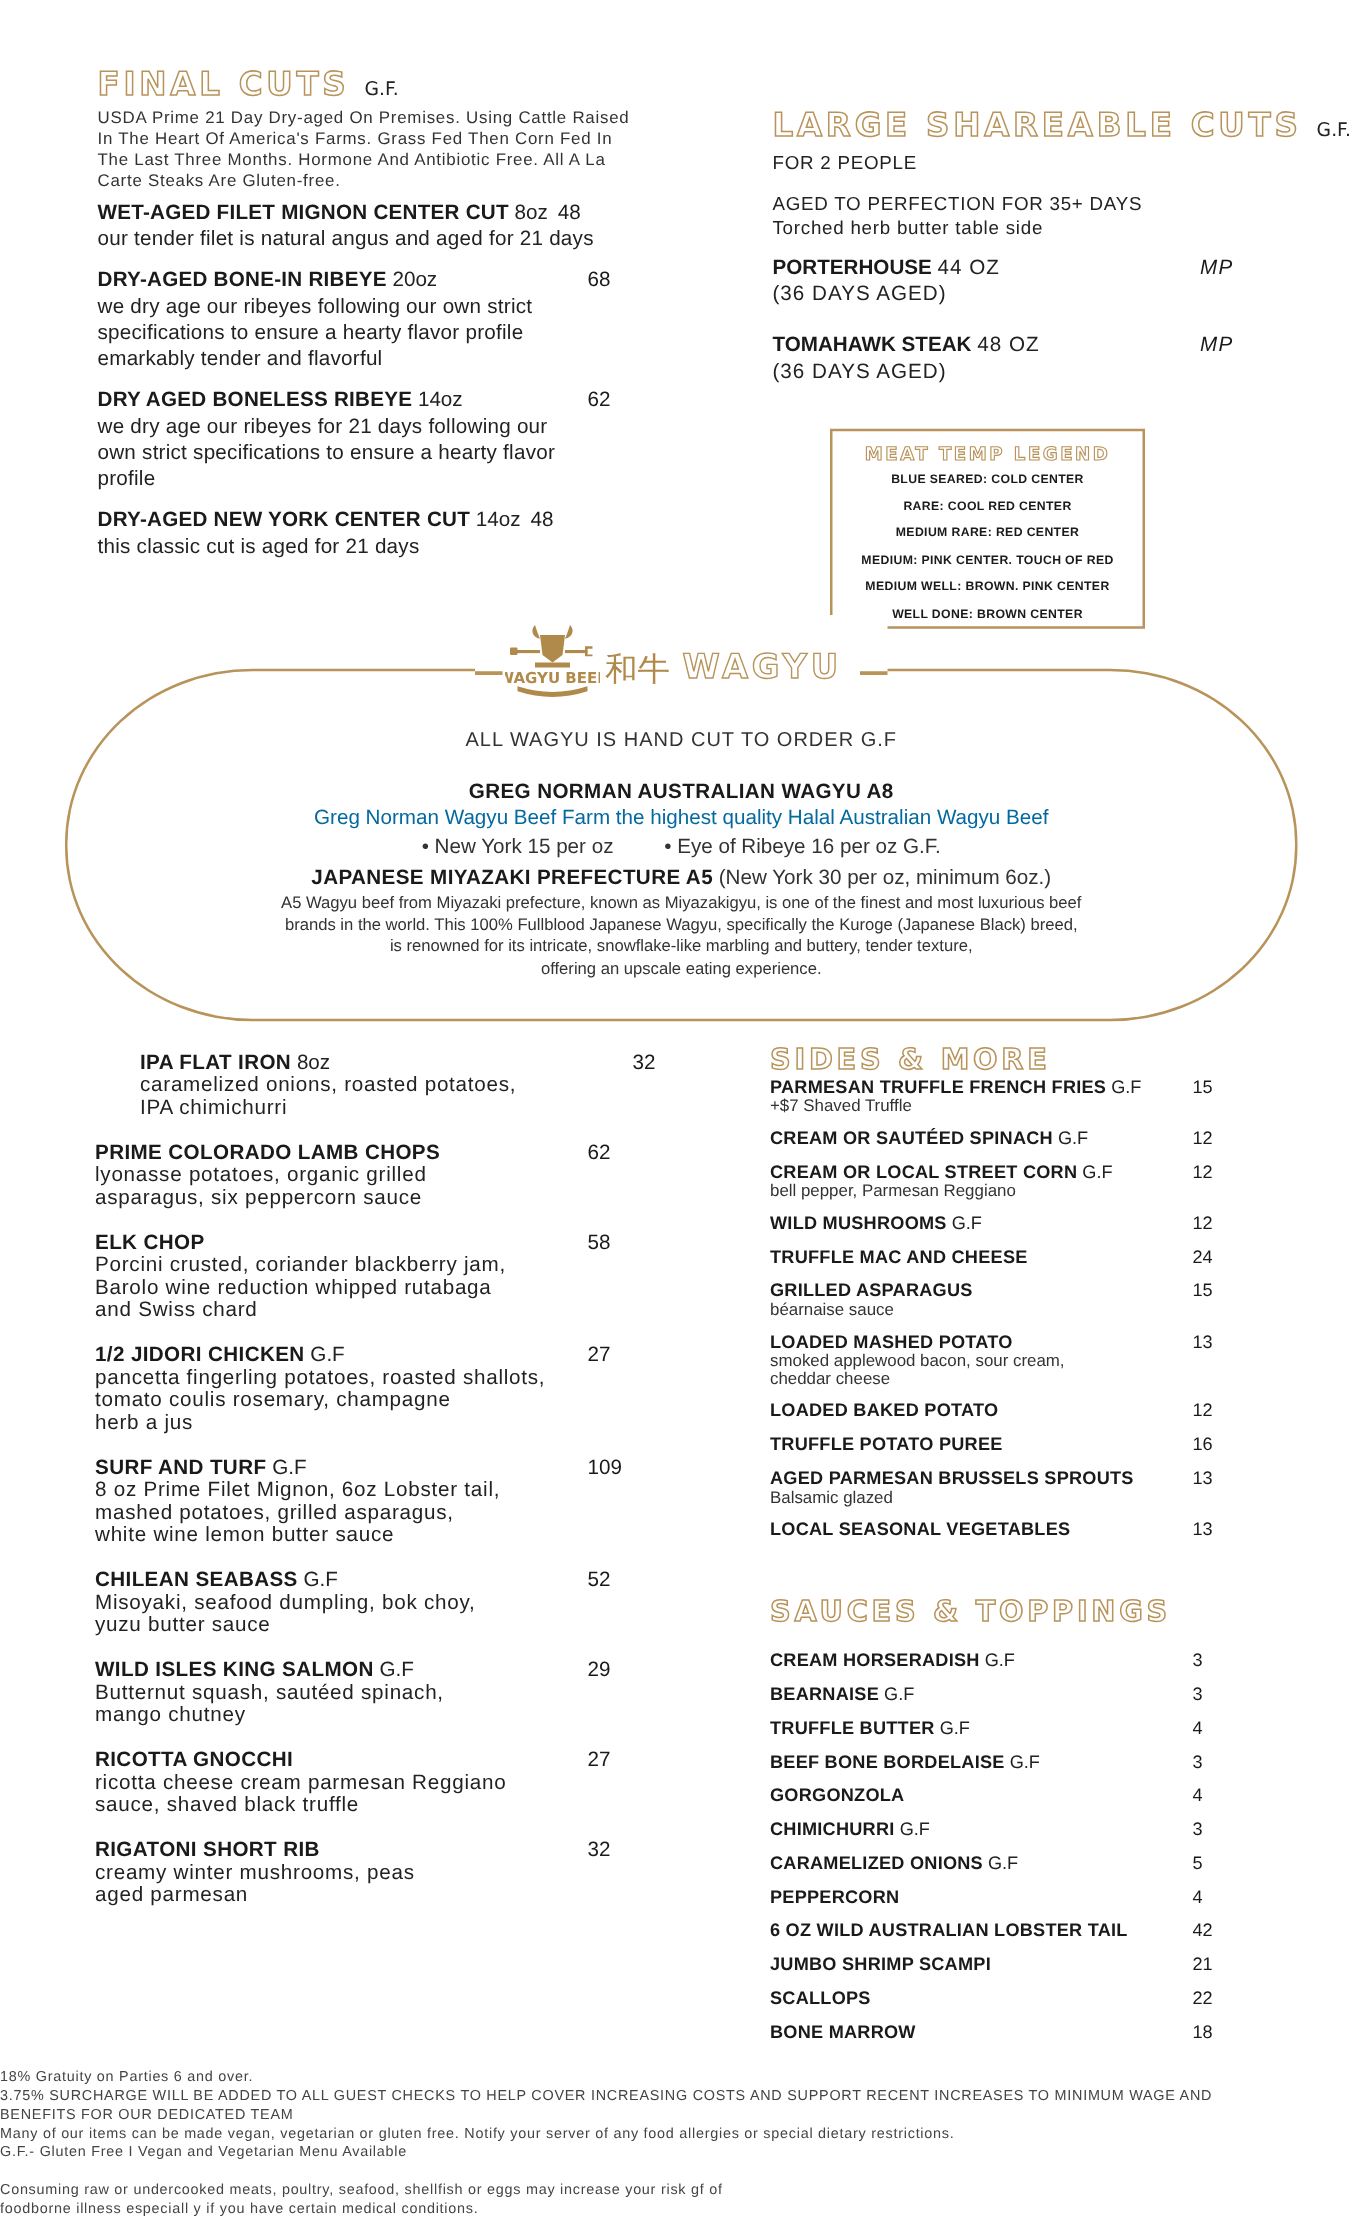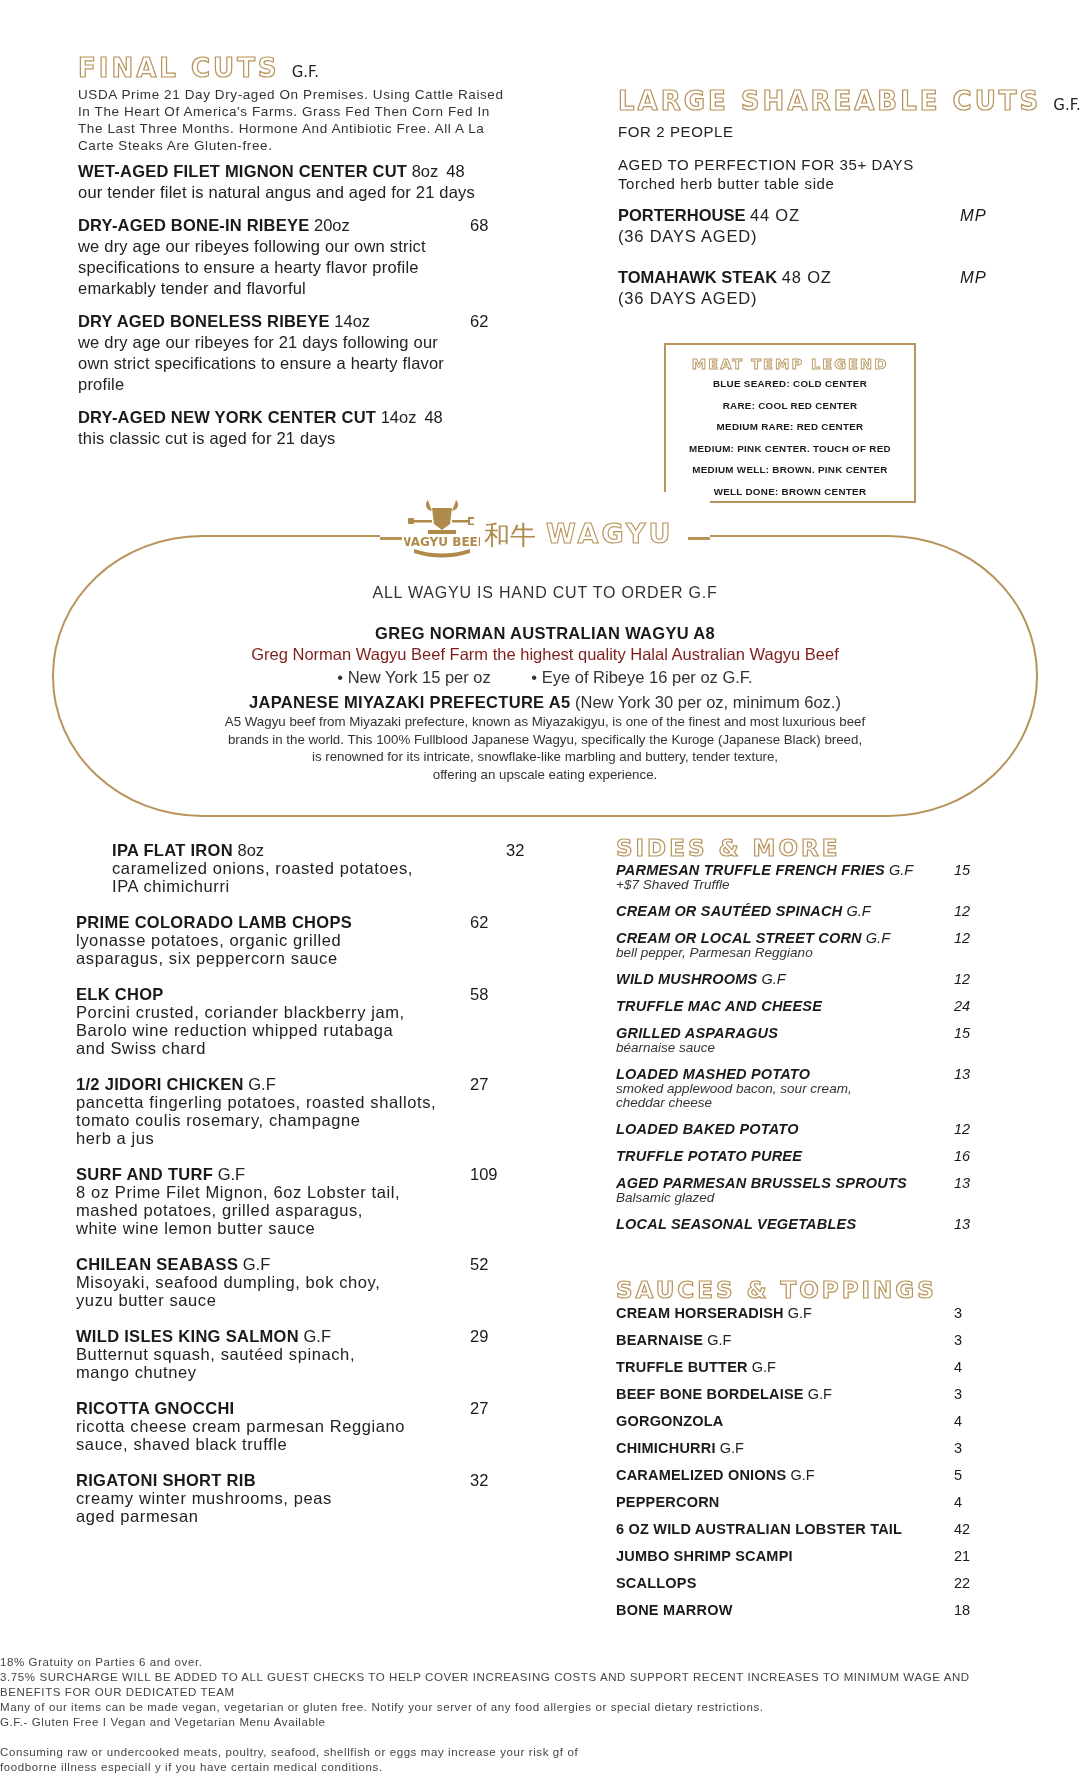--- a/index.html
+++ b/index.html
@@ -48,21 +48,21 @@
   #wagyu-header { left: 380px; top: 492px; width: 330px; height: 70px; background: #ffffff; }
   #wagyu-header .dash-l, #wagyu-header .dash-r { position: absolute; top: 45px; height: 2.5px; background: #b8935a; }
   #wagyu-header .dash-l { left: 0; width: 22px; }
   #wagyu-header .dash-r { left: 308px; width: 22px; }
   #wagyu-logo { position: absolute; left: 24px; top: 2px; width: 76px; height: 66px; }
   #wagyu-kanji { position: absolute; left: 104px; top: 26px; font-size: 26px; color: #b08a4a; font-family: "DejaVu Sans", sans-serif; letter-spacing: 0px; }
   #wagyu-word { position: absolute; left: 166px; top: 26px; font-size: 27px; letter-spacing: 3px; -webkit-text-stroke: 1.1px #b8935a; }
   #wagyu-body { left: 90px; top: 583px; width: 910px; text-align: center; }
   #wagyu-body .hand { font-size: 16px; letter-spacing: 0.8px; color: #333; line-height: 20px; }
   #wagyu-body .gn-title { font-weight: bold; font-size: 16.5px; margin-top: 20px; letter-spacing: 0.3px; line-height: 20px; }
-  #wagyu-body .gn-desc { font-size: 16.5px; color: #7f1d1d; line-height: 22px; }
+  #wagyu-body .gn-desc { font-size: 16.5px; color: #0369a1; line-height: 22px; }
   #wagyu-body .gn-opts { font-size: 16.5px; color: #333; line-height: 24px; }
   #wagyu-body .gn-opts span + span { margin-left: 36px; }
   #wagyu-body .a5-title { font-size: 16.5px; margin-top: 2px; line-height: 22px; }
   #wagyu-body .a5-title b { letter-spacing: 0.3px; }
   #wagyu-body .a5-title span { color: #333; }
   #wagyu-body .a5-desc { font-size: 13.3px; line-height: 17.5px; color: #333; }
 
   
   #specialty { left: 76px; top: 838px; width: 440px; }
   #specialty .title { font-size: 26px; line-height: 30px; }
@@ -70,21 +70,21 @@
   .sp-item:first-of-type { margin-top: 3px; margin-left: 36px; }
   .sp-head { font-size: 16.5px; line-height: 18px; white-space: nowrap; }
   .sp-head .n { font-weight: bold; letter-spacing: 0.3px; }
   .sp-head .t { font-weight: normal; color: #222; }
   .sp-price { position: absolute; left: 394px; top: 0; font-size: 16.5px; line-height: 18px; }
   .sp-desc { font-size: 16.5px; line-height: 18px; color: #222; letter-spacing: 0.6px; }
 
   
   #sides { left: 616px; top: 835px; width: 370px; }
   #sides .title { font-size: 23px; line-height: 27px; }
-  .sd-item { position: relative; margin-top: 11px; font-style: italic; }
+  .sd-item { position: relative; margin-top: 11px; }
   .sd-item:first-of-type { margin-top: 0; }
   .sd-head { font-size: 14.5px; line-height: 16px; white-space: nowrap; }
   .sd-head .n { font-weight: bold; letter-spacing: 0.2px; }
   .sd-head .t { font-weight: normal; color: #222; }
   .sd-price { position: absolute; left: 338px; top: 0; font-size: 14.5px; line-height: 16px; }
   .sd-desc { font-size: 13.5px; line-height: 14px; color: #333; }
 
   
   #sauces { left: 616px; top: 1277px; width: 370px; }
   #sauces .title { font-size: 23px; line-height: 27px; }
@@ -314,21 +314,21 @@
       <div class="sd-item">
         <div class="sd-head"><span class="n">LOCAL SEASONAL VEGETABLES</span></div>
         <span class="sd-price">13</span>
       </div>
     </div>
 </section>
 
 <section id="sauces" class="abs">
   <div class="title outline-title">SAUCES &amp; TOPPINGS</div>
   <div id="sc-list">
-      <div class="sc-item" style="margin-top: 1px;"><span class="n">CREAM HORSERADISH</span> <span class="t">G.F</span><span class="pr">3</span></div>
+      <div class="sc-item" style="margin-top: 17px;"><span class="n">CREAM HORSERADISH</span> <span class="t">G.F</span><span class="pr">3</span></div>
       <div class="sc-item"><span class="n">BEARNAISE</span> <span class="t">G.F</span><span class="pr">3</span></div>
       <div class="sc-item"><span class="n">TRUFFLE BUTTER</span> <span class="t">G.F</span><span class="pr">4</span></div>
       <div class="sc-item"><span class="n">BEEF BONE BORDELAISE</span> <span class="t">G.F</span><span class="pr">3</span></div>
       <div class="sc-item"><span class="n">GORGONZOLA</span><span class="pr">4</span></div>
       <div class="sc-item"><span class="n">CHIMICHURRI</span> <span class="t">G.F</span><span class="pr">3</span></div>
       <div class="sc-item"><span class="n">CARAMELIZED ONIONS</span> <span class="t">G.F</span><span class="pr">5</span></div>
       <div class="sc-item"><span class="n">PEPPERCORN</span><span class="pr">4</span></div>
       <div class="sc-item"><span class="n">6 OZ WILD AUSTRALIAN LOBSTER TAIL</span><span class="pr">42</span></div>
       <div class="sc-item"><span class="n">JUMBO SHRIMP SCAMPI</span><span class="pr">21</span></div>
       <div class="sc-item"><span class="n">SCALLOPS</span><span class="pr">22</span></div>

